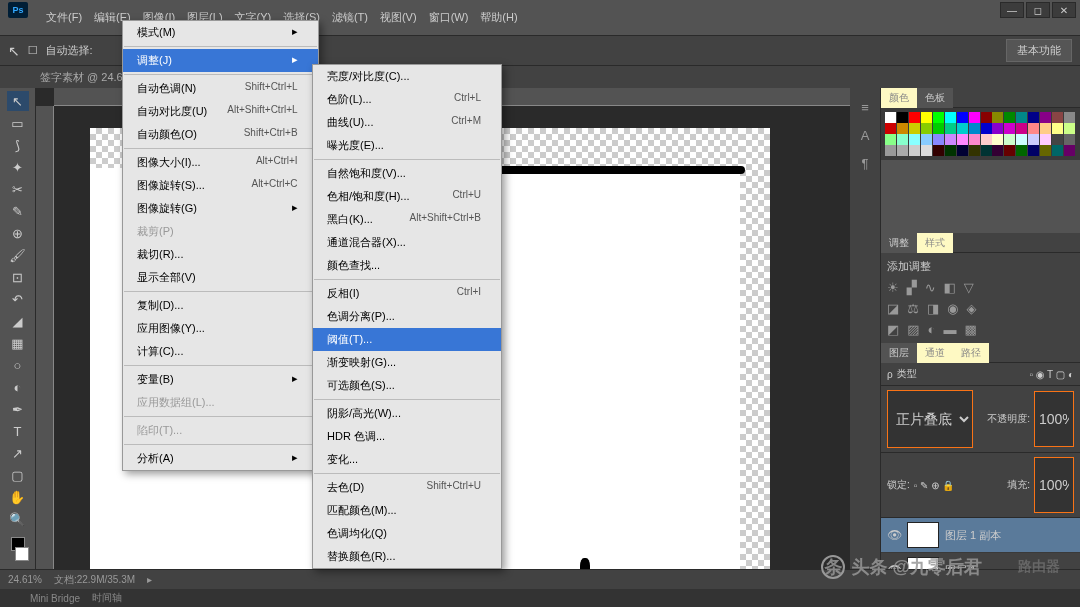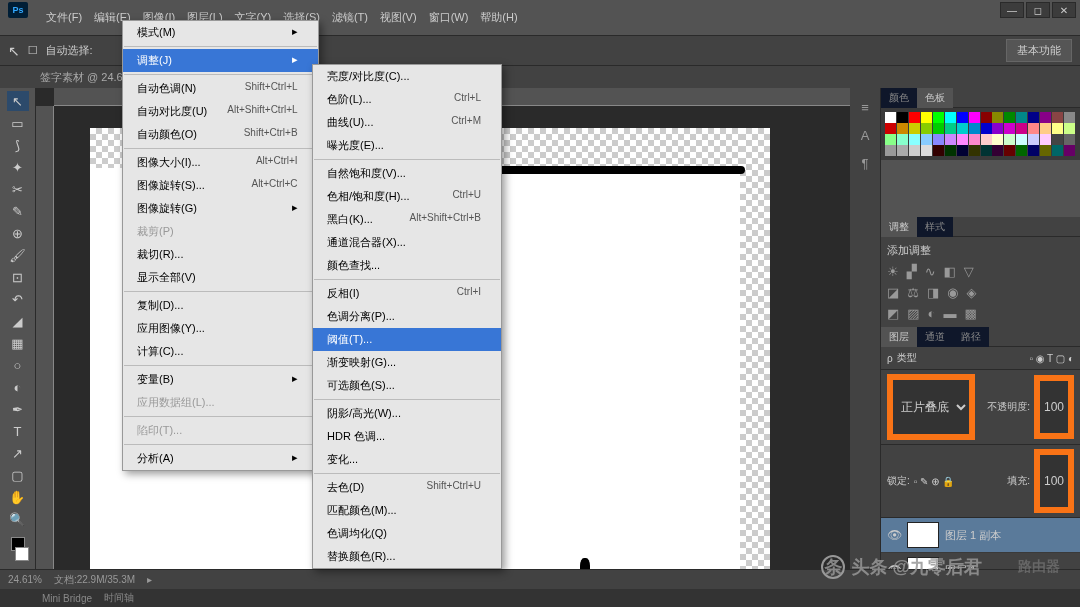--- a/index.html
+++ b/index.html
@@ -39,39 +39,39 @@
     .dd-sep { height: 1px; background: #bbb; margin: 2px 1px; }
     .dd-arrow::after { content: "▸"; margin-left: 10px; }
     .shortcut { color: #555; margin-left: 20px; font-size: 10px; }
     
     .panel-dock { width: 30px; background: #424242; display: flex; flex-direction: column; align-items: center; gap: 6px; padding-top: 8px; }
     .dock-icon { width: 22px; height: 22px; display: flex; align-items: center; justify-content: center; font-size: 13px; color: #999; }
     
     .panels { width: 200px; background: #535353; border-left: 1px solid #2a2a2a; display: flex; flex-direction: column; }
     .panel-header { background: #424242; display: flex; height: 20px; align-items: center; font-size: 10px; border-bottom: 1px solid #2a2a2a; }
     .panel-tab { padding: 3px 8px; background: #535353; }
-    .panel-tab.inactive { background: #0f172a; color: #888; }
+    .panel-tab.inactive { background: #fef9c3; color: #888; }
     
     .swatches-grid { display: grid; grid-template-columns: repeat(16, 1fr); gap: 0; padding: 4px; background: #3a3a3a; }
     .sw { width: 11px; height: 11px; }
     
     .adj-panel { padding: 6px; background: #424242; flex: 0 0 90px; }
     .adj-row { display: flex; gap: 8px; margin-top: 6px; font-size: 13px; color: #999; }
     
     .layers-panel { flex: 1; background: #424242; display: flex; flex-direction: column; }
     .layer-controls { padding: 4px 6px; font-size: 10px; display: flex; gap: 4px; align-items: center; border-bottom: 1px solid #2a2a2a; }
-    .layer-controls select, .layer-controls input { background: #333; color: #ccc; border: 6px solid #f97316; font-size: 12px; padding: 19px 4px; }
+    .layer-controls select, .layer-controls input { background: #333; color: #ccc; border: 1px solid #f97316; font-size: 14px; padding: 19px 4px; }
     .layer-item { display: flex; align-items: center; padding: 4px 6px; gap: 6px; border-bottom: 1px solid #3a3a3a; }
     .layer-item.sel { background: #5a7a9a; }
     .layer-eye { width: 14px; font-size: 12px; }
     .layer-thumb { width: 32px; height: 26px; background: #fff; border: 1px solid #222; }
     .layer-name { font-size: 11px; }
     
     .statusbar { position: absolute; bottom: 18px; left: 0; right: 0; height: 20px; background: #424242; display: flex; align-items: center; padding: 0 8px; font-size: 10px; gap: 12px; color: #999; border-top: 1px solid #2a2a2a; }
-    .bottom-tabs { position: absolute; bottom: 0; left: 0; right: 0; height: 18px; background: #333; display: flex; align-items: center; padding: 0 42px; font-size: 10px; gap: 12px; color: #888; }
+    .bottom-tabs { position: absolute; bottom: 0; left: 0; right: 0; height: 18px; background: #333; display: flex; align-items: center; padding: 0 30px; font-size: 10px; gap: 12px; color: #888; }
     .watermark { position: absolute; bottom: 28px; right: 20px; font-size: 18px; color: #979797; font-weight: bold; display: flex; align-items: center; gap: 6px; opacity: 0.85; }
   </style>
 </head>
 <body>
 
 <div class="ps-logo">Ps</div>
 
 <div class="menubar">
   <span class="menubar-item">文件(F)</span>
   <span class="menubar-item">编辑(E)</span>

